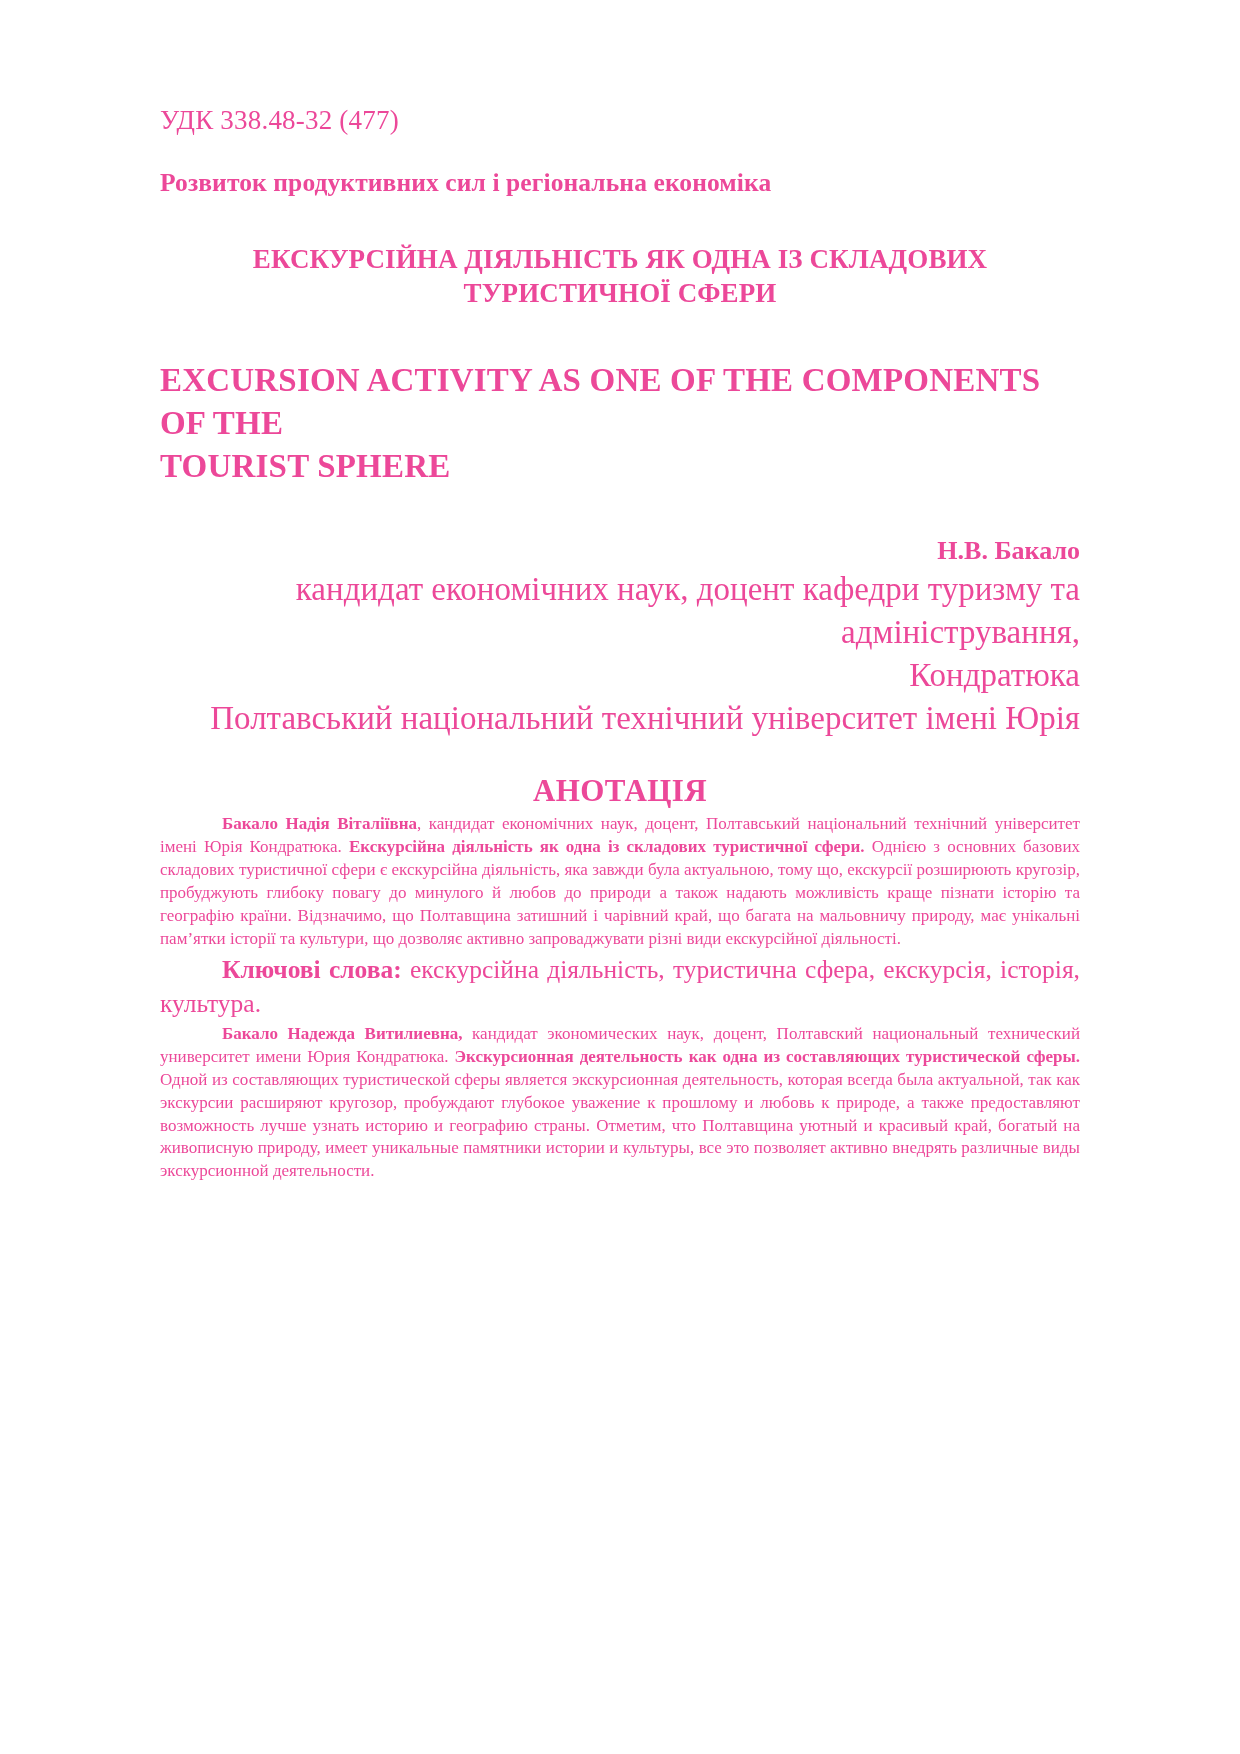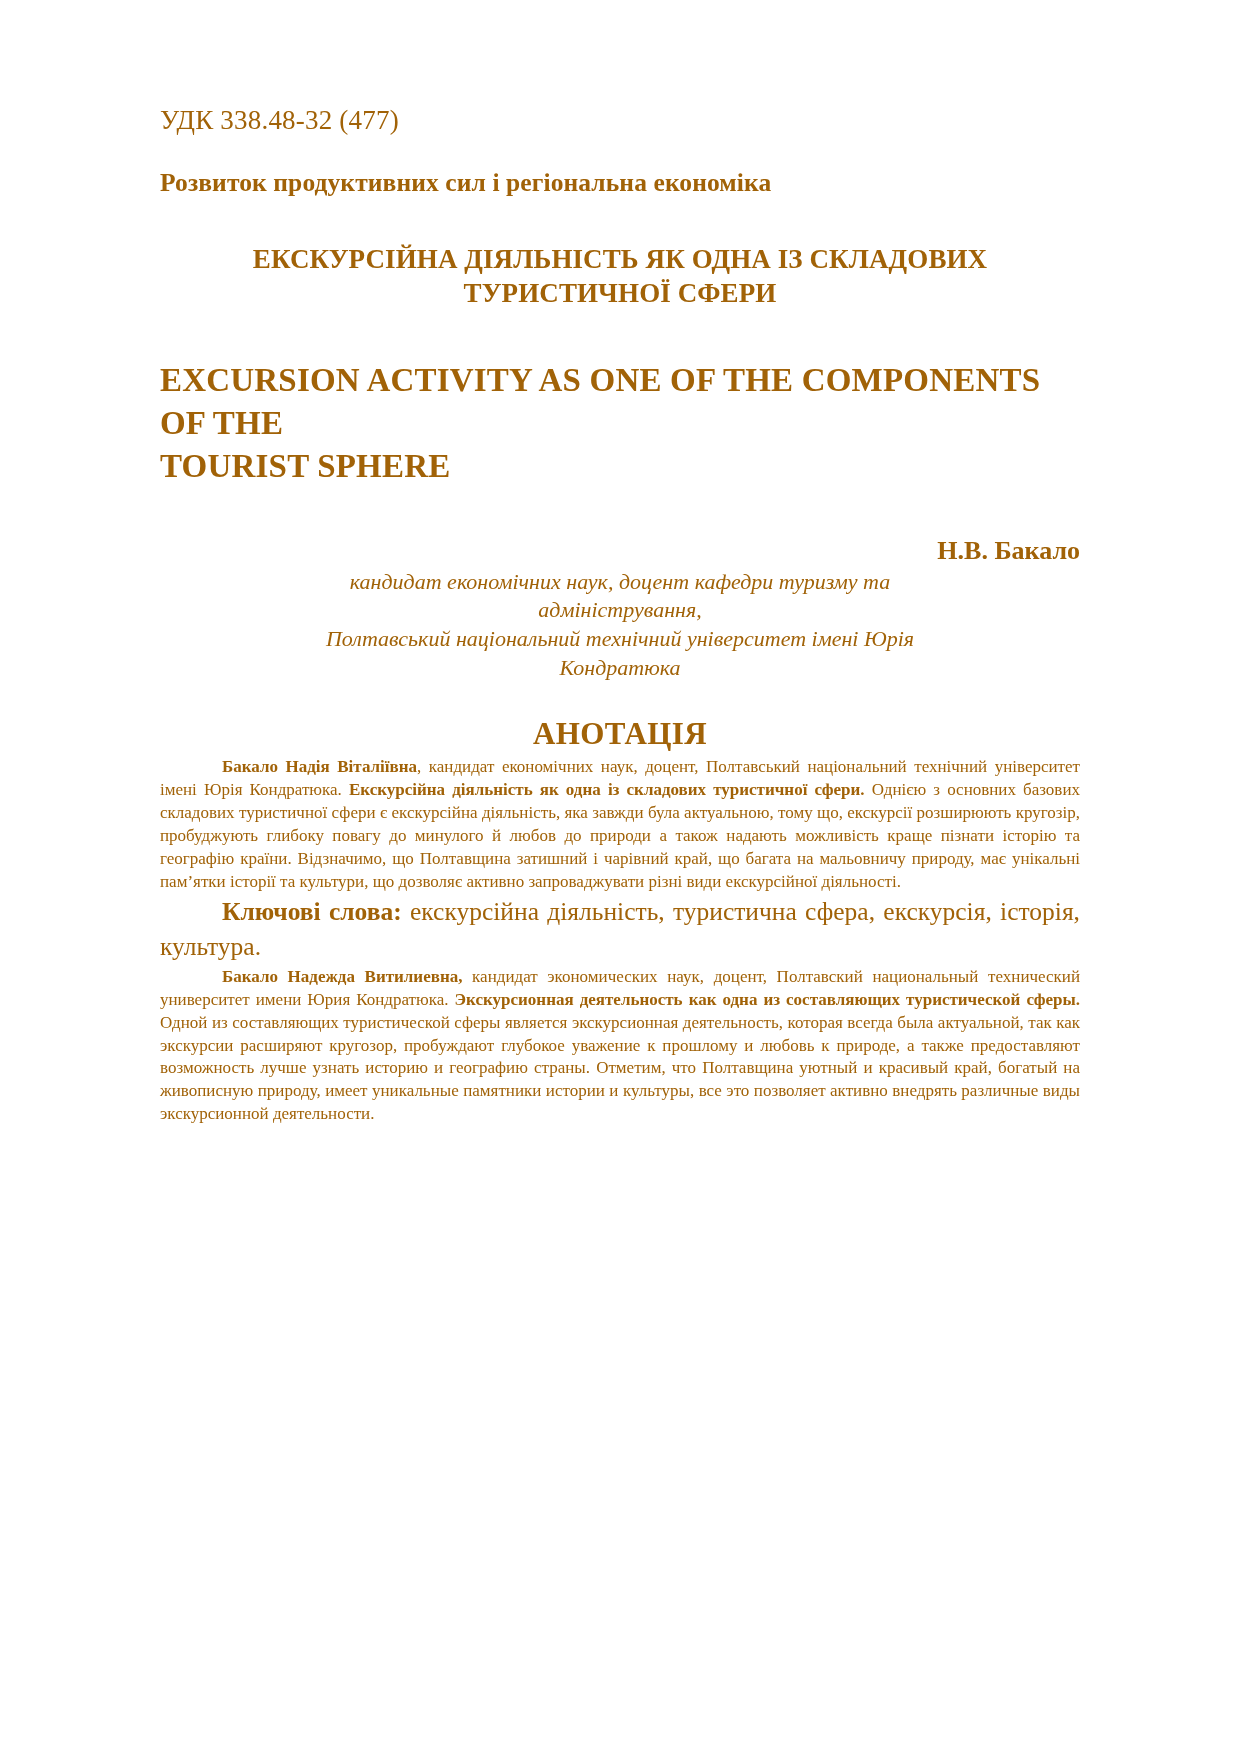--- a/index.html
+++ b/index.html
@@ -9,21 +9,21 @@
   }
   .page {
     width: 1240px;
     height: 1754px;
     background: #ffffff;
     position: relative;
     box-sizing: border-box;
     padding: 0;
     margin: 0 auto;
     font-family: "Liberation Serif", "DejaVu Serif", serif;
-    color: #a16207;
+    color: #ec4899;
     overflow: hidden;
     border-radius: 10px;
   }
   .content {
     position: absolute;
     left: 160px;
     top: 0;
     width: 920px;
   }
   .udc {
@@ -62,25 +62,23 @@
     font-size: 26px;
     line-height: 1.32;
   }
   .author-name {
     font-weight: bold;
     font-size: 26px;
     display: block;
   }
   .author-role,
   .author-affil {
-    font-style: italic;
-    font-size: 22px;
+    font-size: 33px;
     display: block;
     line-height: 1.30;
-    text-align: center;
   }
   .abs-heading {
     font-size: 31px;
     font-weight: bold;
     text-align: center;
     margin-top: 34px;
     letter-spacing: 0.4px;
   }
   .abs-body {
     font-size: 17px;
@@ -121,22 +119,22 @@
 
     <div class="title-en">
       <span>EXCURSION ACTIVITY AS ONE OF THE COMPONENTS OF THE</span><br>
       <span>TOURIST SPHERE</span>
     </div>
 
     <div class="author-block">
       <span class="author-name">Н.В. Бакало</span>
       <span class="author-role">кандидат економічних наук, доцент кафедри туризму та</span>
       <span class="author-role">адміністрування,</span>
+      <span class="author-affil">Кондратюка</span>
       <span class="author-affil">Полтавський національний технічний університет імені Юрія</span>
-      <span class="author-affil">Кондратюка</span>
     </div>
 
     <div class="abs-heading"><span>АНОТАЦІЯ</span></div>
 
     <div class="abs-body"><span class="b">Бакало Надія Віталіївна</span><span>, кандидат економічних наук, доцент, Полтавський національний технічний університет імені Юрія Кондратюка. </span><span class="b">Екскурсійна діяльність як одна із складових туристичної сфери.</span><span> Однією з основних базових складових туристичної сфери є екскурсійна діяльність, яка завжди була актуальною, тому що, екскурсії розширюють кругозір, пробуджують глибоку повагу до минулого й любов до природи а також надають можливість краще пізнати історію та географію країни. Відзначимо, що Полтавщина затишний і чарівний край, що багата на мальовничу природу, має унікальні пам’ятки історії та культури, що дозволяє активно запроваджувати різні види екскурсійної діяльності.</span></div>
 
     <div class="keywords"><span class="b">Ключові слова:</span><span> екскурсійна діяльність, туристична сфера, екскурсія, історія, культура.</span></div>
 
 
     <div class="abs-body second"><span class="b">Бакало Надежда Витилиевна,</span><span> кандидат экономических наук, доцент, Полтавский национальный технический университет имени Юрия Кондратюка. </span><span class="b">Экскурсионная деятельность как одна из составляющих туристической сферы.</span><span> Одной из составляющих туристической сферы является экскурсионная деятельность, которая всегда была актуальной, так как экскурсии расширяют кругозор, пробуждают глубокое уважение к прошлому и любовь к природе, а также предоставляют возможность лучше узнать историю и географию страны. Отметим, что Полтавщина уютный и красивый край, богатый на живописную природу, имеет уникальные памятники истории и культуры, все это позволяет активно внедрять различные виды экскурсионной деятельности.</span></div>

